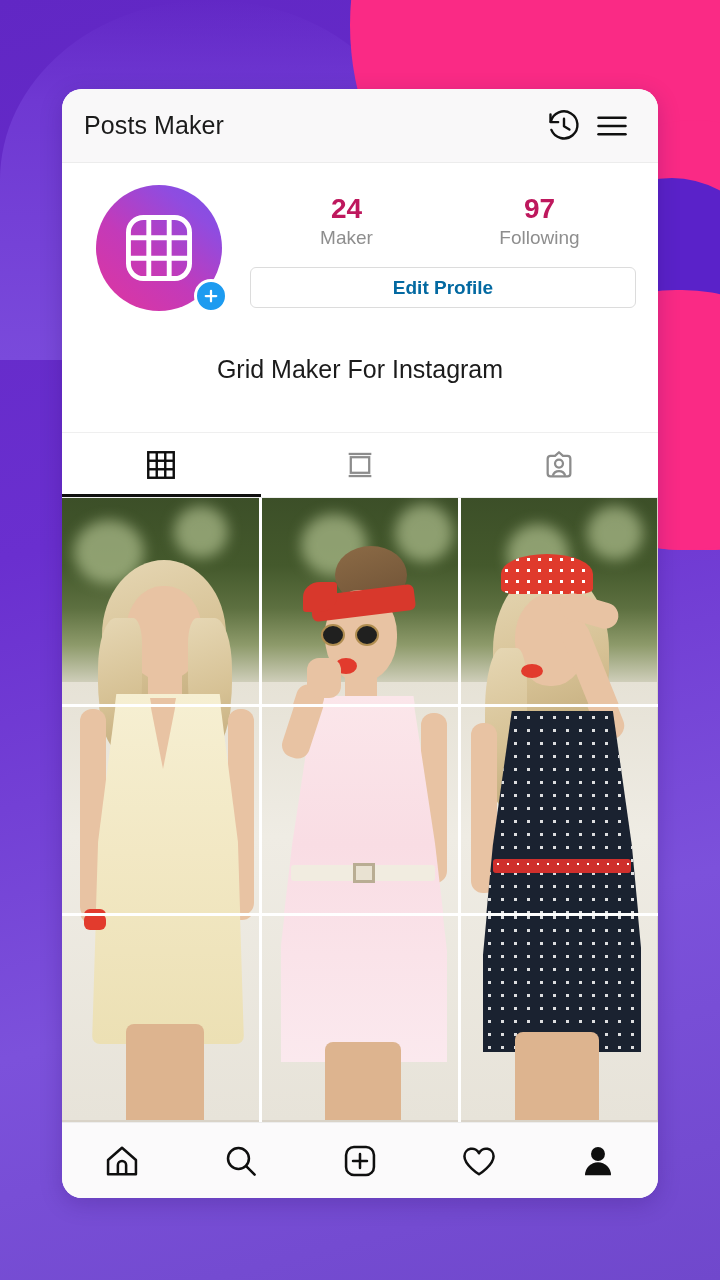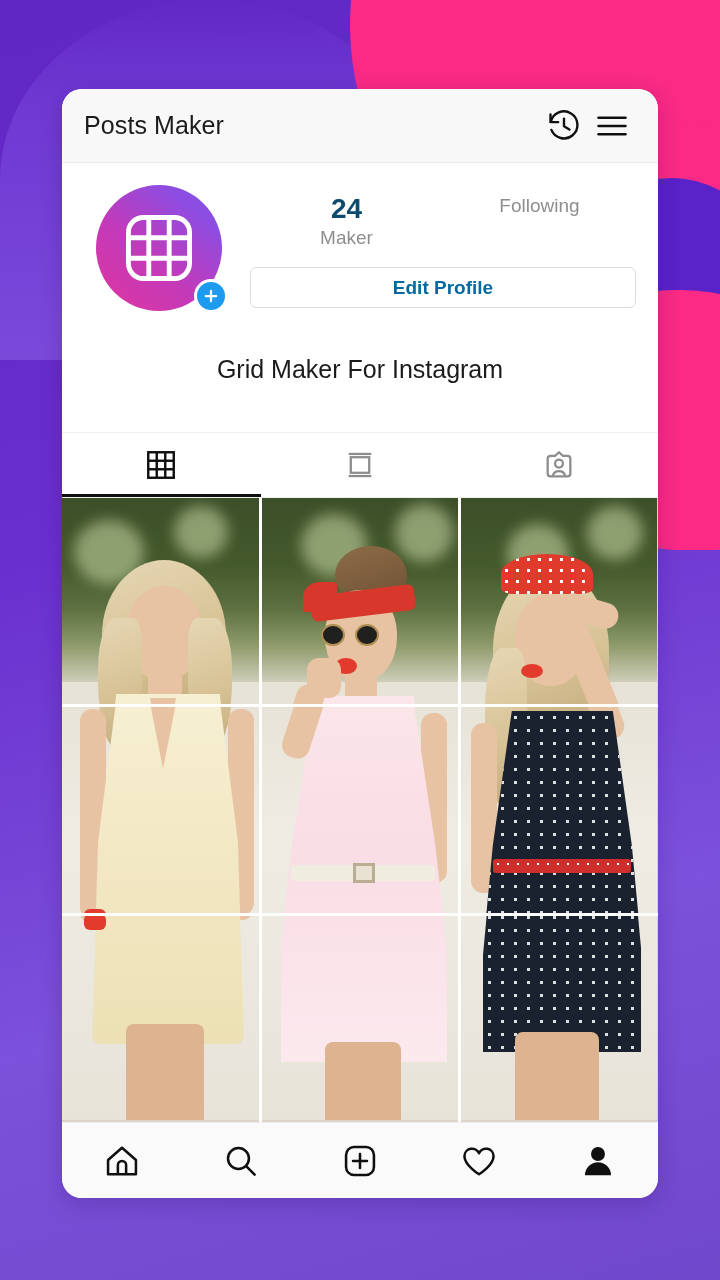--- a/index.html
+++ b/index.html
@@ -102,21 +102,21 @@
     border-radius: 50%;
     background: #1d9bf0;
     border: 3px solid #ffffff;
     display: flex; align-items: center; justify-content: center;
     cursor: pointer;
   }
 
   #profile-right { flex: 1 1 auto; padding-left: 24px; padding-top: 8px; }
   #stats { display: flex; }
   .stat { flex: 1 1 0; text-align: center; cursor: pointer; }
-  .stat-num { font-size: 28px; font-weight: bold; color: #0c4a6e; line-height: 1.15; }
+  .stat-num { font-size: 28px; font-weight: bold; color: #be185d; line-height: 1.15; }
   .stat-label { font-size: 19px; color: #8e8e8e; margin-top: 2px; }
   #edit-profile {
     margin-top: 18px;
     height: 41px;
     border: 1px solid #dcdcdc;
     border-radius: 6px;
     background: #fff;
     display: flex; align-items: center; justify-content: center;
     font-size: 19px; font-weight: bold; color: #0369a1;
     cursor: pointer;
@@ -344,20 +344,21 @@
         </div>
       </div>
 
       <div id="profile-right">
         <div id="stats">
           <div class="stat">
             <div class="stat-num">24</div>
             <div class="stat-label">Maker</div>
           </div>
           <div class="stat">
+            <div class="stat-num">97</div>
             <div class="stat-label">Following</div>
           </div>
         </div>
 
         <div id="edit-profile">Edit Profile</div>
       </div>
     </div>
 
     <div id="display-name">Grid Maker For Instagram</div>
 

